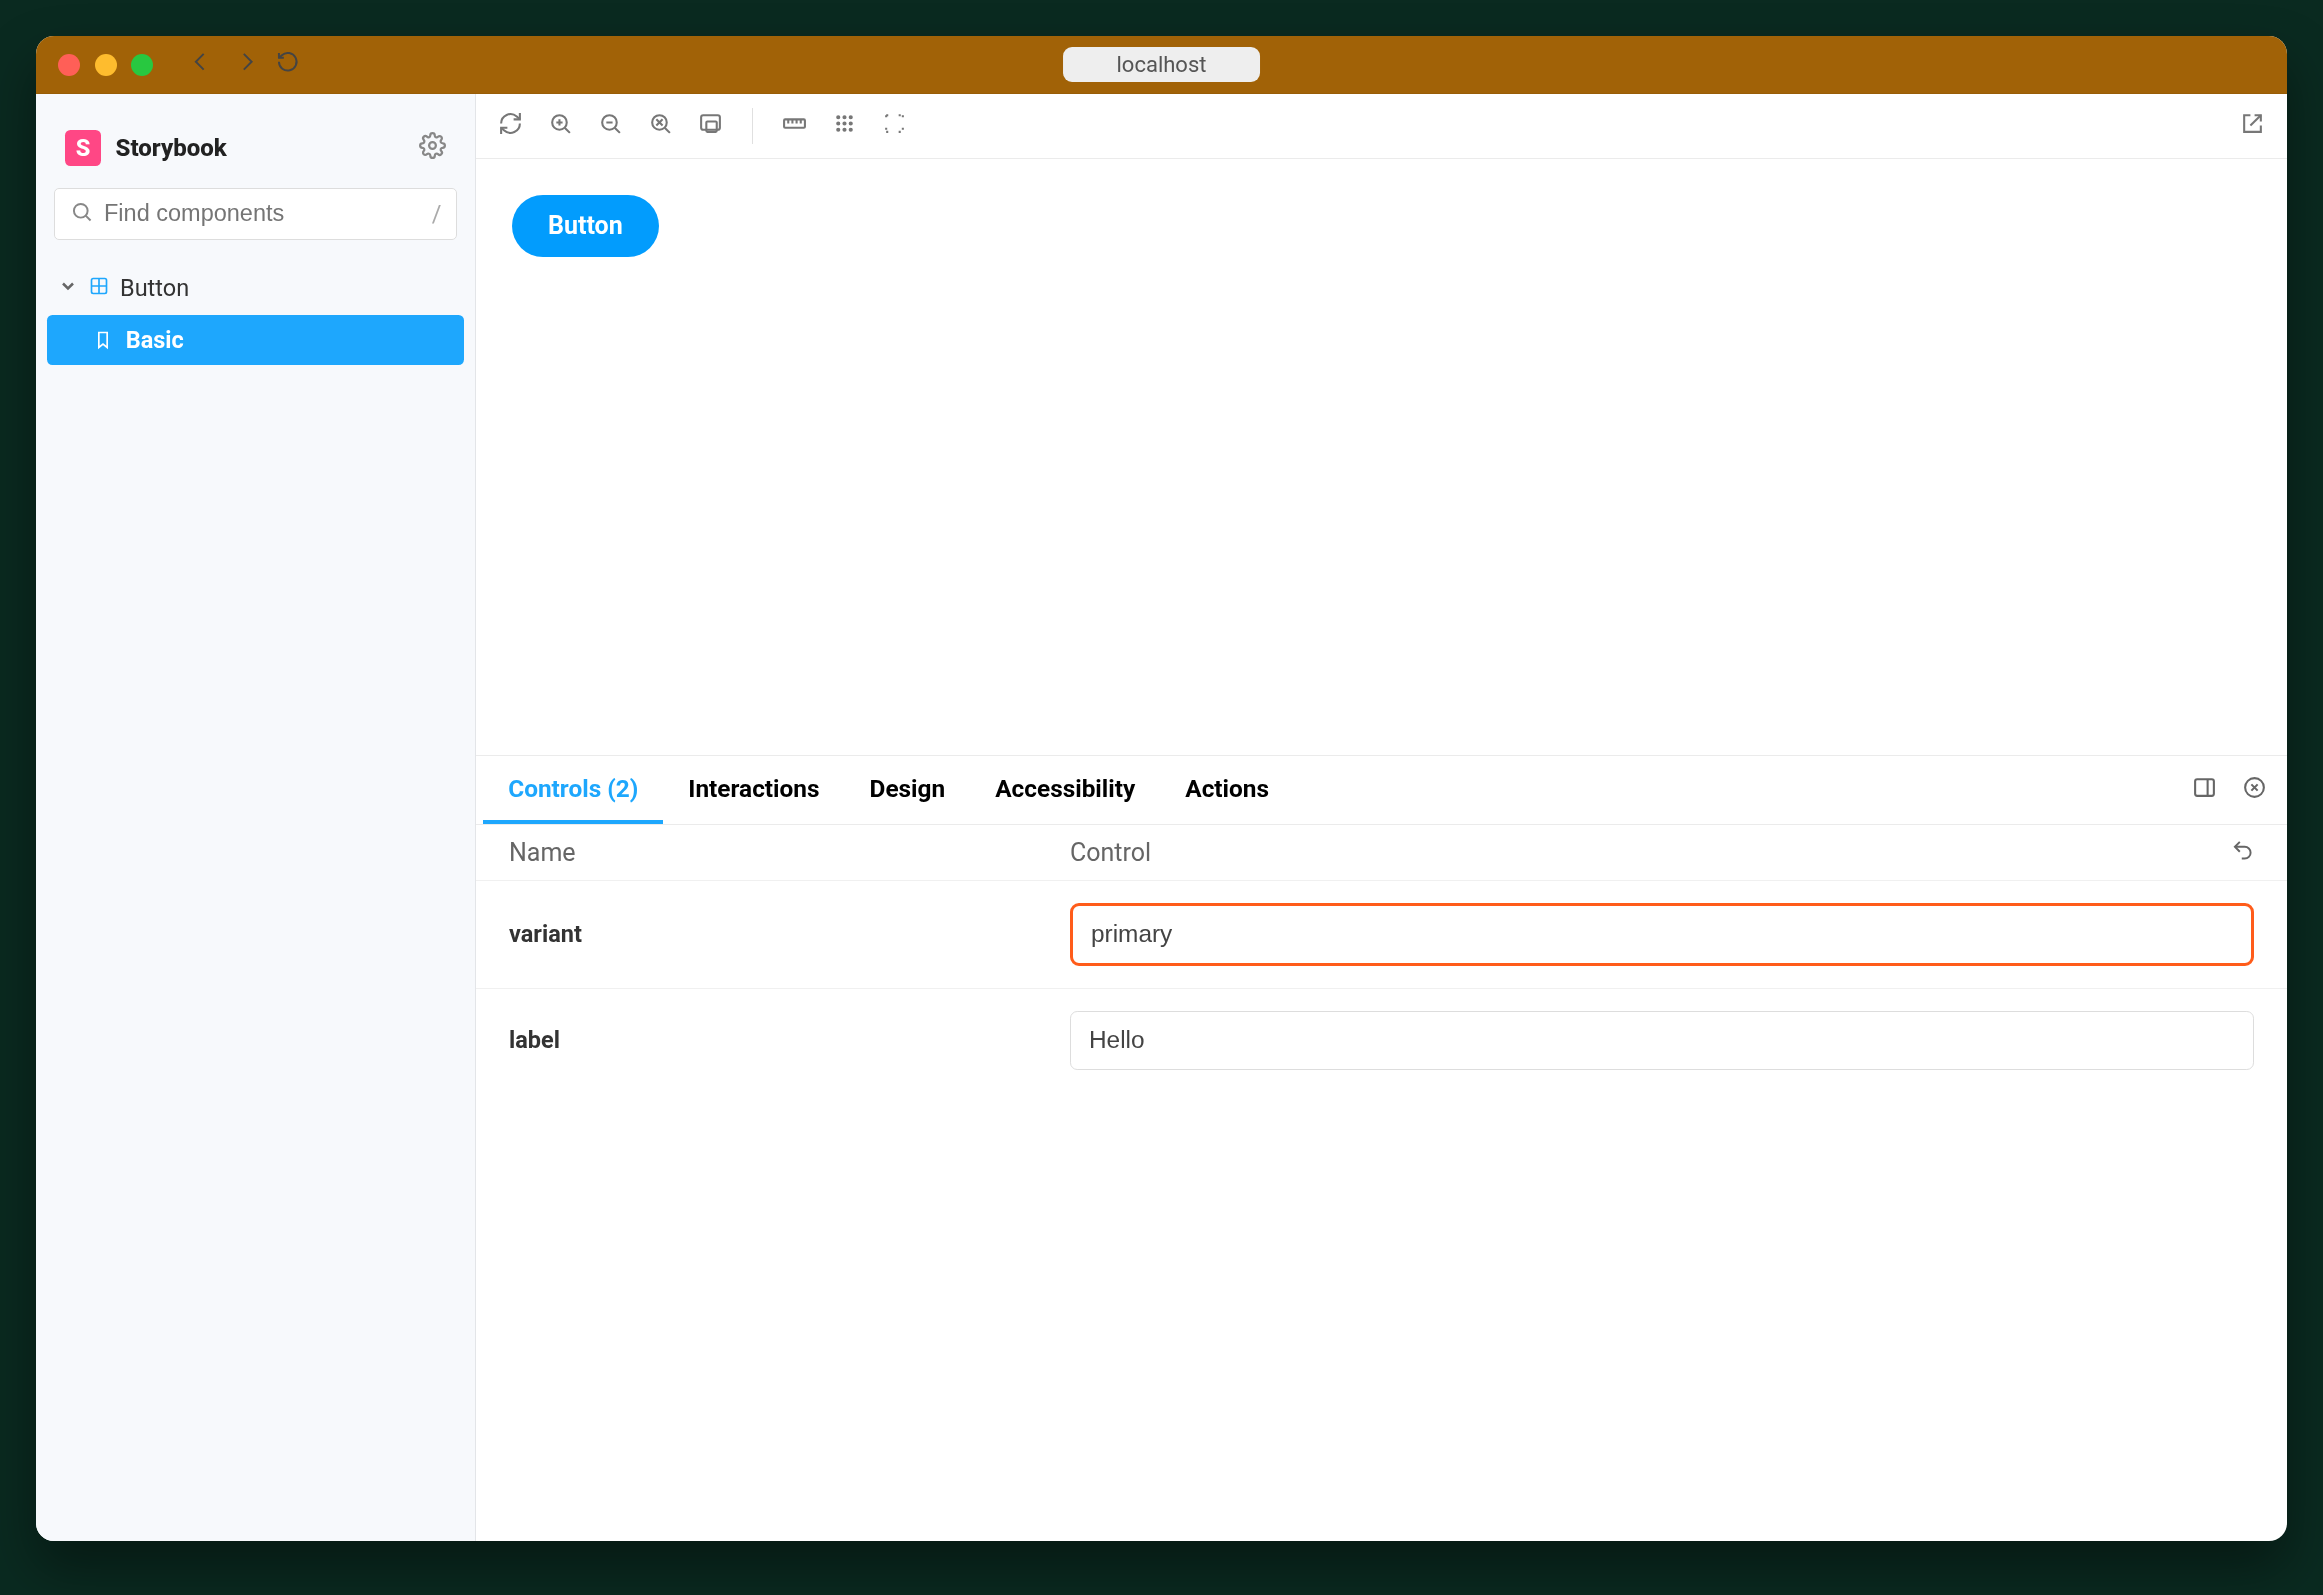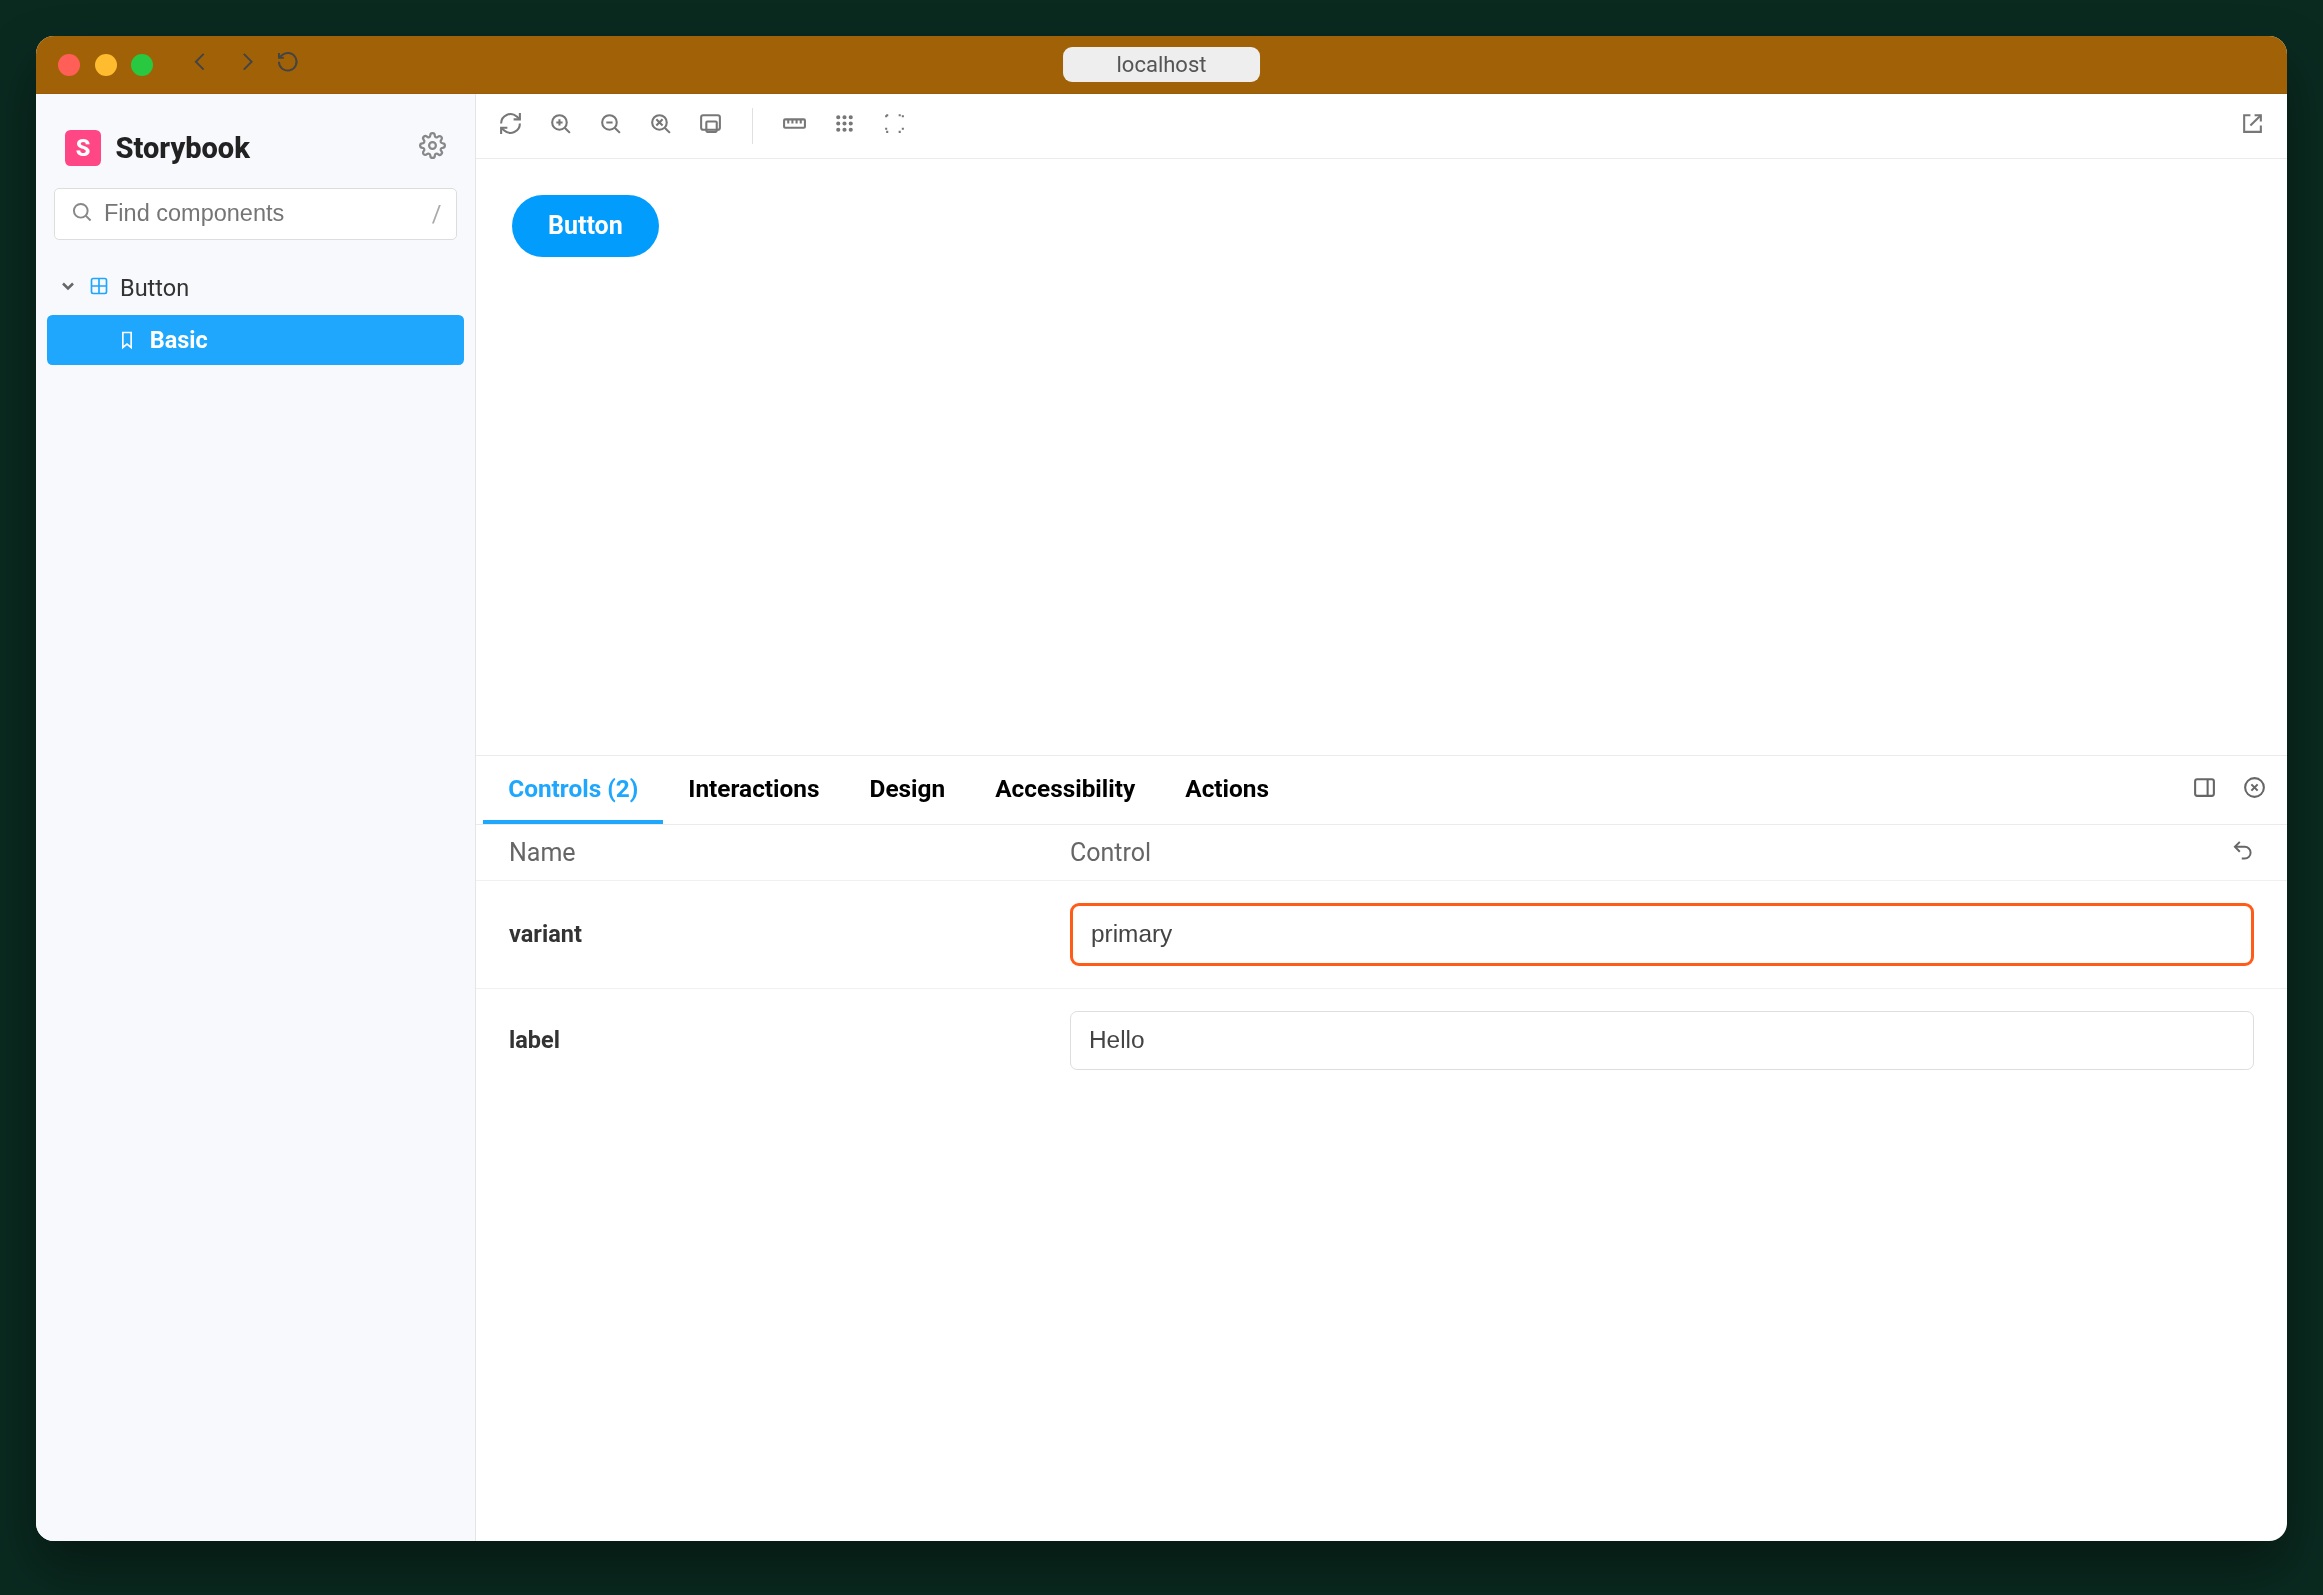--- a/index.html
+++ b/index.html
@@ -64,21 +64,21 @@
   .brand {
     display: flex; align-items: center; justify-content: space-between;
     padding: 18px 29px 22px;
   }
   .brand-left { display: flex; align-items: center; gap: 14.5px; }
   .brand-logo {
     width: 36px; height: 36px; background: #ff4785; border-radius: 5.4px;
     color: #fff; font-weight: 800; display: flex; align-items: center; justify-content: center;
     font-size: 23.5px;
   }
-  .brand-name { font-weight: 800; font-size: 29px; color: #222; }
+  .brand-name { font-weight: 800; font-size: 24px; color: #222; }
   .gear { color: #888; }
   .gear svg { width: 27px; height: 27px; stroke: #888; fill: none; stroke-width: 2; }
   .search-wrap { padding: 0 18px 18px; }
   .search {
     display: flex; align-items: flex-start;
     border: 0.9px solid #ddd; border-radius: 5px;
     background: #fff;
     padding: 11px 14.5px;
   }
   .search svg { width: 23.5px; height: 23.5px; stroke: #888; fill: none; stroke-width: 2; margin-right: 11px; }
@@ -90,21 +90,21 @@
   .tree { padding-top: 7.2px; }
   .tree-row {
     display: flex; align-items: center; gap: 11px;
     padding: 9px 22px; font-size: 23.5px; color: #333;
   }
   .tree-row svg { width: 20px; height: 20px; }
   .caret svg { stroke: #666; fill: none; stroke-width: 3; }
   .comp-icon svg { stroke: #1ea7fd; fill: none; stroke-width: 2; }
   .story-row {
     display: flex; align-items: center; gap: 12.7px;
-    padding: 11px 22px 11px 70px;
+    padding: 11px 22px 11px 46px;
     background: #1ea7fd; color: #fff; font-weight: 700; font-size: 23.5px;
     margin: 3.6px 11px; border-radius: 5.4px;
   }
   .story-row svg { width: 20px; height: 20px; stroke: #fff; fill: none; stroke-width: 2; }
   
   .main { flex: 1; display: flex; flex-direction: column; min-width: 0; }
   .toolbar {
     height: 65px;
     border-bottom: 0.9px solid rgba(0,0,0,.08);
     display: flex; align-items: center;

